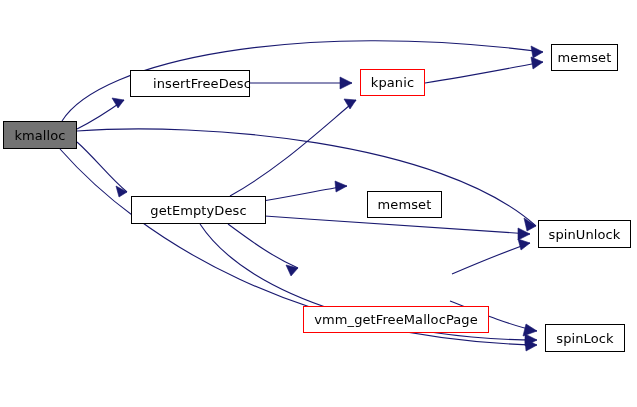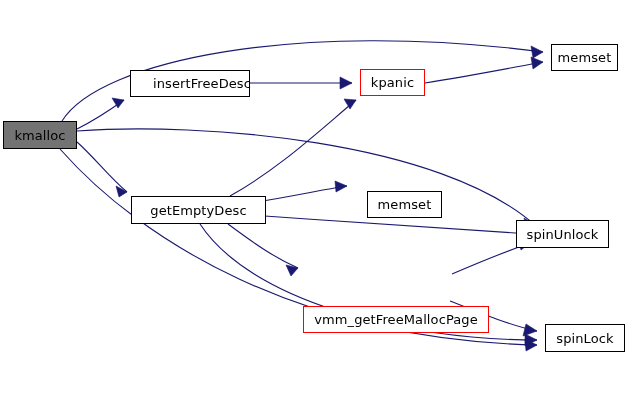--- a/index.html
+++ b/index.html
@@ -89,17 +89,17 @@
       <path d="M 450,301 C 480,313 512,326 537,331" class="edge-path" stroke="#191970"></path>
       <path d="M 537,331 L 526,324 L 523,336 Z" class="arrow-head" fill="#191970" stroke="#191970"></path>
     </svg>
   <div id="nodes-layer">
       <div class="node-box current" style="left: 3px; top: 121px; width: 74px; height: 28px;">kmalloc</div>
       <div class="node-box" style="left: 130px; top: 70px; width: 120px; height: 27px; padding-left: 24px;">insertFreeDesc</div>
       <div class="node-box highlight" style="left: 360px; top: 69px; width: 65px; height: 27px;">kpanic</div>
       <div class="node-box" style="left: 551px; top: 44px; width: 67px; height: 27px;">memset</div>
       <div class="node-box" style="left: 131px; top: 196px; width: 135px; height: 28px;">getEmptyDesc</div>
       <div class="node-box" style="left: 367px; top: 172px; width: 75px; height: 27px; margin-top: 19px;">memset</div>
-      <div class="node-box" style="left: 516px; top: 220px; width: 93px; height: 28px;">spinUnlock</div>
+      <div class="node-box" style="left: 538px; top: 220px; width: 93px; height: 28px;">spinUnlock</div>
       <div class="node-box highlight" style="left: 303px; top: 274px; width: 186px; height: 27px; margin-top: 32px;">vmm_getFreeMallocPage</div>
       <div class="node-box" style="left: 545px; top: 324px; width: 80px; height: 28px;">spinLock</div>
     </div>
 </div>
 
 </body></html>

